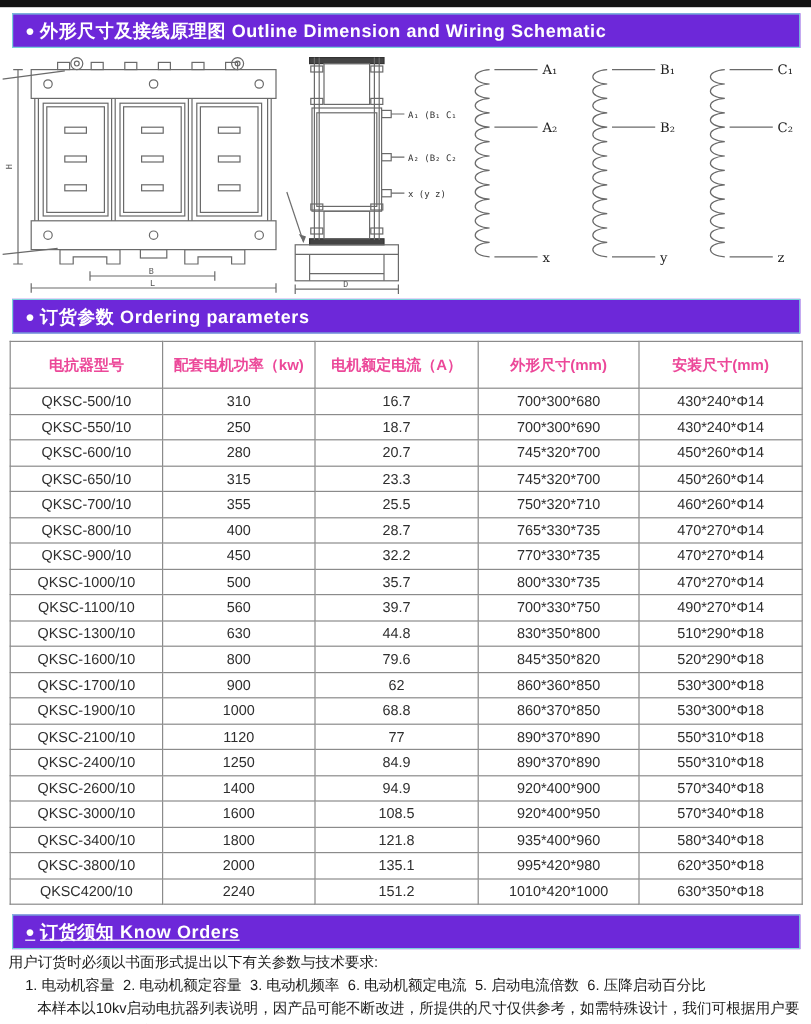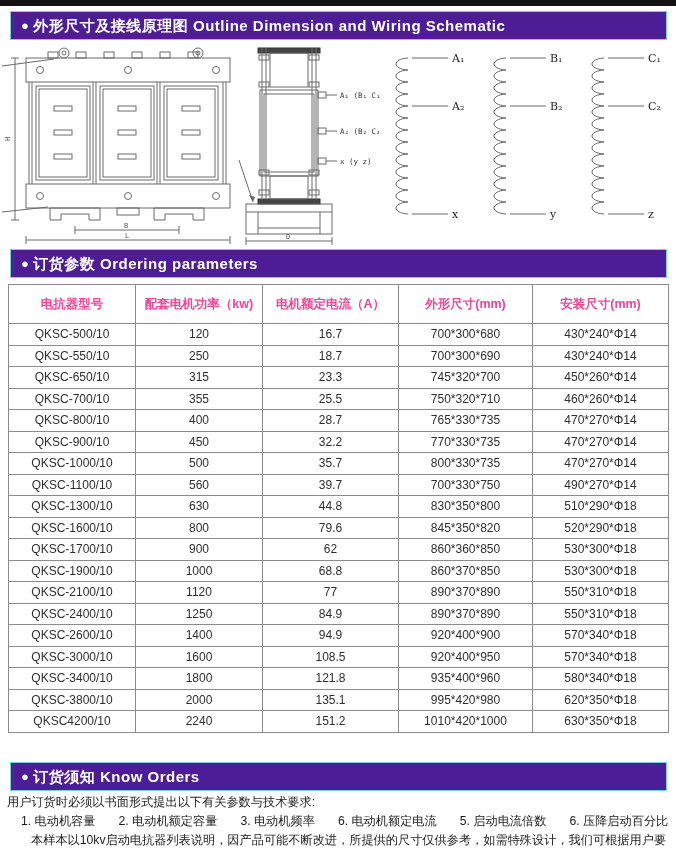--- a/index.html
+++ b/index.html
@@ -2,29 +2,29 @@
 <html><head>
 <meta charset="utf-8">
 <style>
   html,body{margin:0;padding:0;background:#ffffff;}
   #page{
     position:relative;width:676px;height:853px;background:#ffffff;overflow:hidden;
     font-family:"Liberation Sans","DejaVu Sans",sans-serif;color:#222;
   }
   .topbar{position:absolute;left:0;top:0;width:676px;height:6px;background:#121212;}
   .band{
-    position:absolute;left:10px;width:657px;height:29px;background:#4c1d95;
+    position:absolute;left:10px;width:657px;height:29px;background:#6d28d9;
     color:#ffffff;font-size:15px;font-weight:bold;line-height:29px;
     padding-left:11px;box-sizing:border-box;letter-spacing:.5px;
     box-shadow:inset 0 0 0 1px #7ad2d9;
   }
   .band .bullet{font-size:13px;margin-right:4px;vertical-align:1px;}
   #band1{top:11px;}
   #band2{top:249px;}
-  #band3{top:762px;}
+  #band3{top:762px;text-decoration:underline;}
 
   .diagram{position:absolute;left:0;top:42px;width:676px;height:206px;}
   .diagram svg{position:absolute;}
   #front-svg{left:2px;top:2px;}
   #side-svg{left:238px;top:0px;}
   #coils-svg{left:380px;top:6px;}
   .dwg{stroke:#6a6a6a;fill:none;stroke-width:1;}
   .dwg-dark{stroke:#333;fill:#444;stroke-width:1;}
   .dim-text{font-size:7px;fill:#555;font-family:"DejaVu Sans Mono",monospace;}
   .term-text{font-size:7.5px;fill:#333;font-family:"DejaVu Sans Mono",monospace;}
@@ -37,21 +37,21 @@
   #spec th,#spec td{
     border:1px solid #8b8b8b;text-align:center;vertical-align:middle;
     font-size:12px;color:#2e2e2e;padding:0;overflow:hidden;white-space:nowrap;
   }
   #spec th{height:38px;font-size:12.5px;font-weight:bold;color:#ec4899;}
   #spec td{height:20.5px;}
   #spec col.c1{width:127px}#spec col.c2{width:127px}#spec col.c3{width:136px}
   #spec col.c4{width:134px}#spec col.c5{width:136px}
 
   .notes{position:absolute;left:7px;top:793px;width:664px;font-size:12.2px;color:#1c1c1c;line-height:19px;}
-  .notes-items{display:flex;gap:23px;padding-left:14px;white-space:nowrap;}
+  .notes-items{display:flex;gap:7px;padding-left:14px;white-space:nowrap;}
   .notes-body1{padding-left:24px;}
 </style>
 </head>
 <body>
 
 <div id="page">
 
   <div class="topbar"></div>
 
   <div class="band" id="band1">
@@ -228,31 +228,38 @@
         <th>电抗器型号</th>
         <th>配套电机功率（kw)</th>
         <th>电机额定电流（A）</th>
         <th>外形尺寸(mm)</th>
         <th>安装尺寸(mm)</th>
       </tr>
     </thead>
     <tbody>
         <tr>
           <td>QKSC-500/10</td>
-          <td>120</td>
+          <td>310</td>
           <td>16.7</td>
           <td>700*300*680</td>
           <td>430*240*Φ14</td>
         </tr>
         <tr>
           <td>QKSC-550/10</td>
           <td>250</td>
           <td>18.7</td>
           <td>700*300*690</td>
           <td>430*240*Φ14</td>
+        </tr>
+        <tr>
+          <td>QKSC-600/10</td>
+          <td>280</td>
+          <td>20.7</td>
+          <td>745*320*700</td>
+          <td>450*260*Φ14</td>
         </tr>
         <tr>
           <td>QKSC-650/10</td>
           <td>315</td>
           <td>23.3</td>
           <td>745*320*700</td>
           <td>450*260*Φ14</td>
         </tr>
         <tr>
           <td>QKSC-700/10</td>

